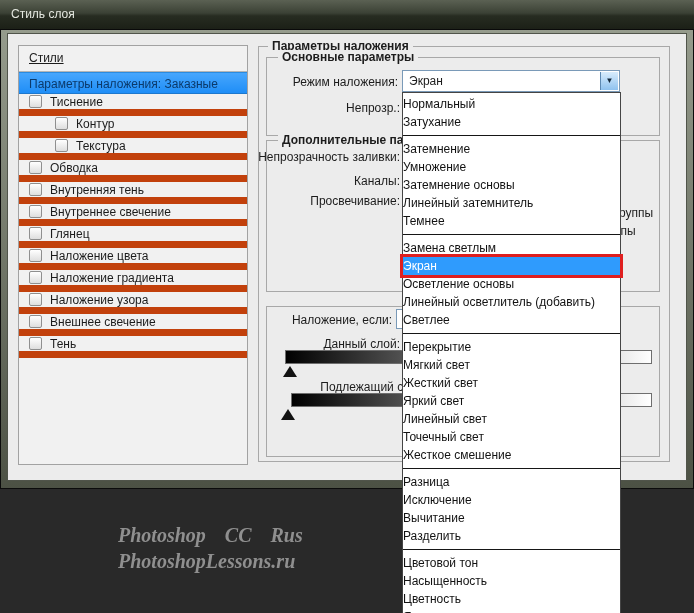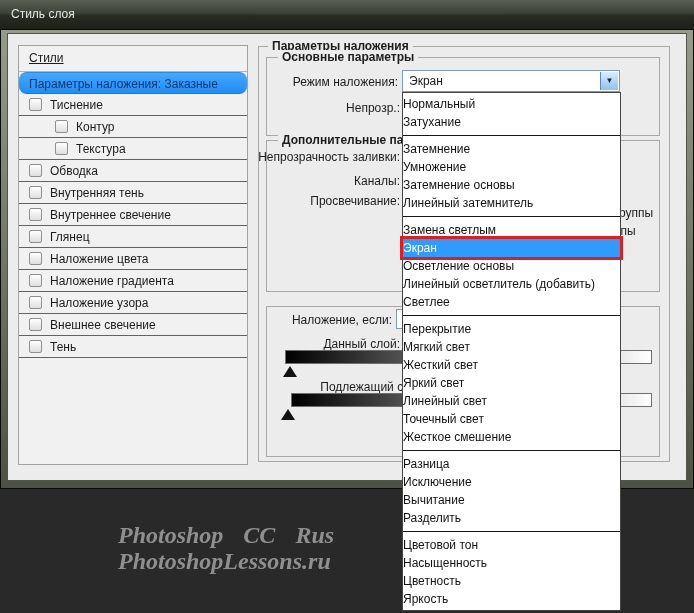--- a/index.html
+++ b/index.html
@@ -16,22 +16,22 @@
     background:linear-gradient(#5b6153 0%,#3b4135 45%,#272c21 55%,#1c2017 100%);
     border-bottom:1px solid #0a0a0a;box-sizing:border-box;
     color:#e4e7df;line-height:29px;padding-left:11px;}
   #client{left:7px;top:33px;width:680px;height:448px;background:#ececec;border:1px solid #50544a;box-sizing:border-box;}
 
   
   #sidebar{left:18px;top:45px;width:230px;height:420px;background:#f1f1f1;border:1px solid #a2a2a2;box-sizing:border-box;}
   #side-header{height:25px;line-height:25px;padding-left:10px;border-bottom:1px solid #b5b5b5;text-decoration:underline;}
   #side-selected{height:22px;line-height:22px;padding-left:10px;
     background:linear-gradient(#47a6fd,#1f8ef7);color:#0b3a6b;
-    border-top:1px solid #2a8be0;border-bottom:1px solid #1d78cd;box-sizing:border-box;border-radius:8px;}
-  .side-row{height:22px;display:flex;align-items:center;padding-left:10px;border-bottom:1px solid #c2410c;box-sizing:border-box;}
+    border-top:1px solid #2a8be0;border-bottom:1px solid #1d78cd;box-sizing:border-box;}
+  .side-row{height:22px;display:flex;align-items:center;padding-left:10px;border-bottom:7px solid #c2410c;box-sizing:border-box;}
   .side-row.indent{padding-left:36px;}
   .cb{width:13px;height:13px;margin-right:8px;background:linear-gradient(#ffffff,#dedede);
     border:1px solid #8f8f8f;border-radius:2px;box-sizing:border-box;flex:0 0 auto;}
 
   
   .gbox{border:1px solid #a8a8a8;background:transparent;}
   .glabel{font-weight:bold;background:#ececec;padding:0 4px;}
   .rlabel{text-align:right;white-space:nowrap;}
 
   
@@ -48,21 +48,21 @@
 
   
   #dropdown{left:402px;top:92px;width:219px;background:#fff;border:1px solid #454545;
     box-sizing:border-box;padding:2px 0;z-index:5;}
   .dd-item{height:18px;line-height:18px;padding-left:0;color:#121212;white-space:nowrap;}
   .dd-item.selected{background:#2f9bfd;color:#fff;outline:3px solid #df1f1f;position:relative;z-index:6;}
   .dd-sep{border-top:1px solid #161616;margin:4px 0;}
 
   
   #watermark{left:118px;top:522px;color:#8f8f8f;font-family:"Liberation Serif",serif;
-    font-style:italic;font-weight:bold;font-size:24px;line-height:26px;}
+    font-style:italic;font-weight:bold;font-size:20px;line-height:26px;}
   #wm1{word-spacing:14px;}
 </style>
 </head>
 <body>
 
 <div id="window" class="abs">
   <div id="titlebar" class="abs">
     <span>Стиль слоя</span>
   </div>
   <div id="client" class="abs"></div>
@@ -157,20 +157,21 @@
 <div class="abs tri" style="left:281px;top:409px;"></div>
 
 <div id="dropdown" class="abs">
     <div class="dd-item">Нормальный</div>
     <div class="dd-item">Затухание</div>
     <div class="dd-sep"></div>
     <div class="dd-item">Затемнение</div>
     <div class="dd-item">Умножение</div>
     <div class="dd-item">Затемнение основы</div>
     <div class="dd-item">Линейный затемнитель</div>
+    <div class="dd-item">Темнее</div>
     <div class="dd-sep"></div>
     <div class="dd-item">Замена светлым</div>
     <div class="dd-item selected">Экран</div>
     <div class="dd-item">Осветление основы</div>
     <div class="dd-item">Линейный осветлитель (добавить)</div>
     <div class="dd-item">Светлее</div>
     <div class="dd-sep"></div>
     <div class="dd-item">Перекрытие</div>
     <div class="dd-item">Мягкий свет</div>
     <div class="dd-item">Жесткий свет</div>

